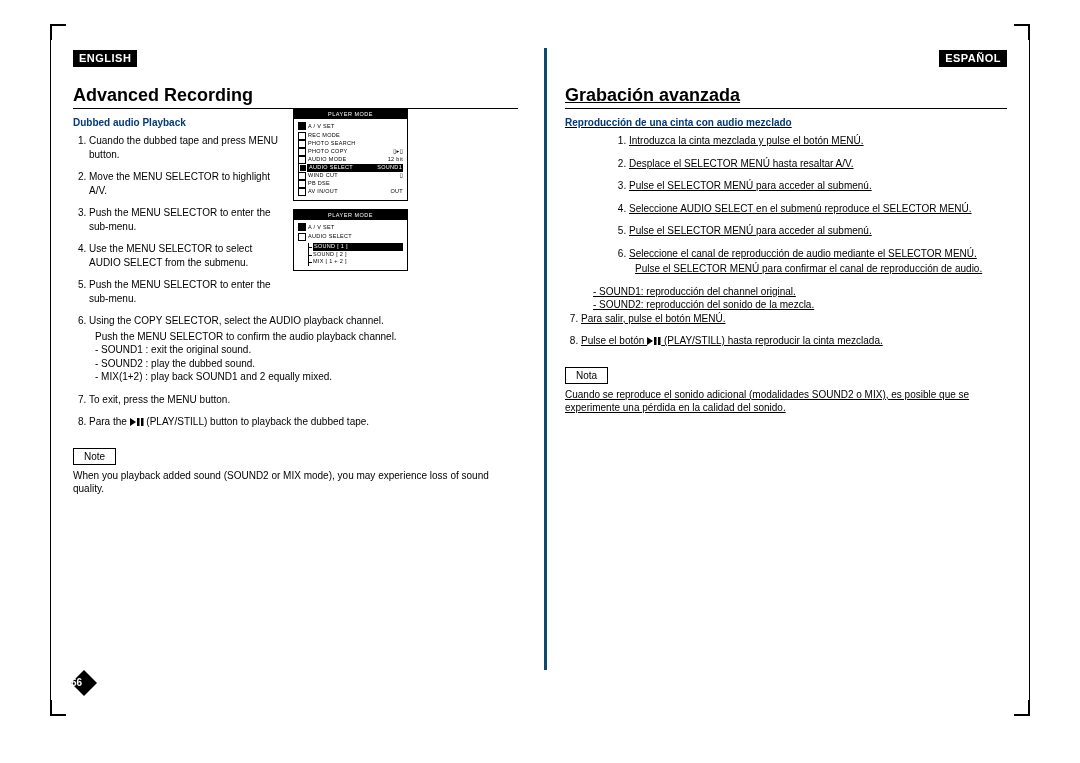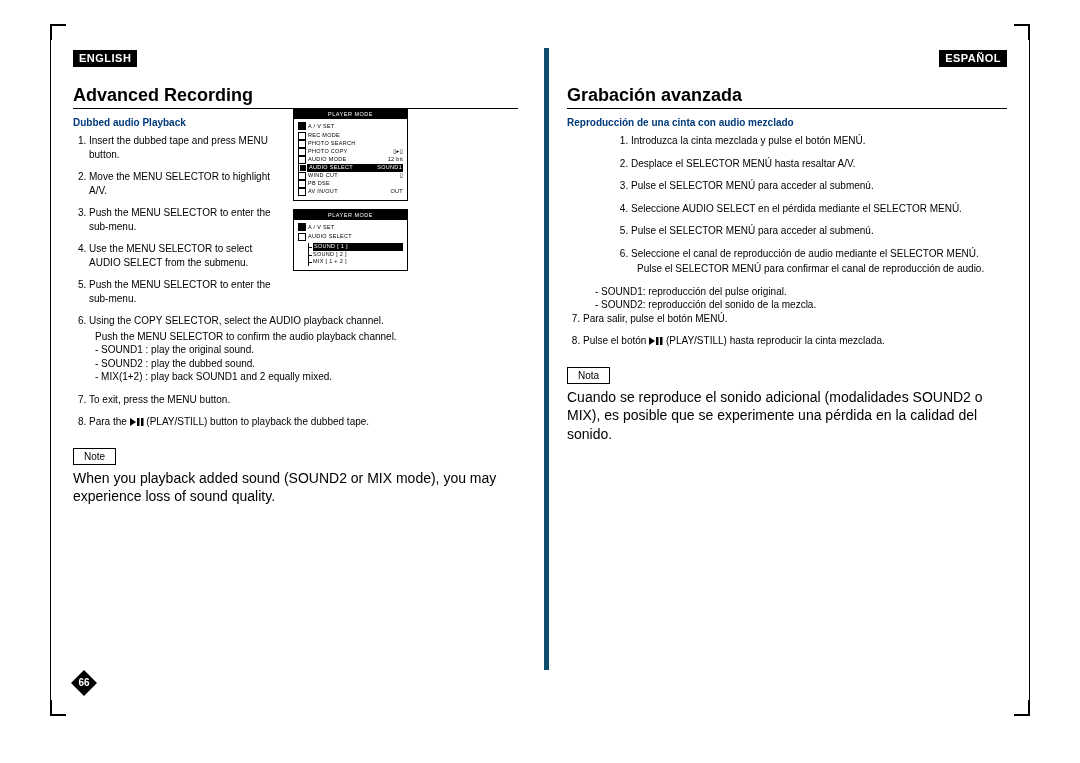--- a/index.html
+++ b/index.html
@@ -33,21 +33,21 @@
     position: relative;
     height: 640px;
     box-sizing: border-box;
   }
   .col {
     width: 50%;
     box-sizing: border-box;
     position: relative;
   }
   .col.left { padding-right: 18px; }
-  .col.right { padding-left: 18px; border-left: 5px solid #0c4a6e; }
+  .col.right { padding-left: 18px; border-left: 3px solid #0c4a6e; text-decoration: underline; }
   .lang-tab {
     background: #000;
     color: #fff;
     font-weight: bold;
     font-size: 11px;
     padding: 2px 6px 3px 6px;
     display: inline-block;
     letter-spacing: 0.5px;
   }
   .title-row { border-bottom: 1.5px solid #000; margin-top: 18px; padding-bottom: 2px;}
@@ -61,33 +61,32 @@
   ol.steps > li { margin-bottom: 9px; }
   .sub { padding-left: 10px; margin-top: 2px;}
   .sub div { text-indent: -8px; padding-left: 4px;}
   .note-box {
     border: 1px solid #000;
     font-size: 10px;
     padding: 2px 10px;
     display: inline-block;
     margin: 10px 0 4px 0;
   }
-  .note-text { font-size: 14px; line-height: 1.35; }
+  .note-text { font-size: 10px; line-height: 1.35; }
   .page-badge {
     position: absolute;
     left: 20px; bottom: 14px;
     width: 26px; height: 26px;
   }
   .page-badge svg { width: 26px; height: 26px; }
   .page-num {
     position: absolute;
     left: 20px; bottom: 14px;
     width: 26px; height: 26px;
     line-height: 26px;
-    text-align: center;
     font-size: 10px; font-weight: bold; color: #fff;
   }
 
   
   .osd-wrap { position: absolute; top: 60px; left: 220px; width: 115px; }
   .osd { border: 1px solid #000; background: #fff; font-size: 5.5px; letter-spacing: 0.3px; font-family: Arial, sans-serif; margin-bottom: 8px;}
   .osd-title { background: #000; color: #fff; text-align: center; padding: 2px 0; font-size: 5.5px; letter-spacing: 0.5px;}
   .osd-body { padding: 3px 4px 4px 4px; }
   .osd-head { display:flex; align-items:center; gap:2px; font-weight: normal; margin-bottom:2px;}
   .osd-ico { width:6px; height:6px; border:1px solid #000; display:inline-block;}
@@ -112,34 +111,34 @@
 
   <div class="content">
 
     <div class="col left">
       <div class="lang-tab">ENGLISH</div>
       <div class="title-row"><span class="title">Advanced Recording</span></div>
       <div class="subtitle">Dubbed audio Playback</div>
 
       <div class="body" style="width:210px;">
         <ol class="steps">
-          <li>Insert the dubbed tape and press MENU button.</li>
+          <li>Cuando the dubbed tape and press MENU button.</li>
           <li>Move the MENU SELECTOR to highlight A/V.</li>
           <li>Push the MENU SELECTOR to enter the sub-menu.</li>
           <li>Use the MENU SELECTOR to select AUDIO SELECT from the submenu.</li>
           <li>Push the MENU SELECTOR to enter the sub-menu.</li>
         </ol>
       </div>
       <div class="body" style="width:100%;">
         <ol class="steps" start="6">
           <li>
             <span>Using the COPY SELECTOR, select the AUDIO playback channel.</span>
             <div class="sub">
               <div>Push the MENU SELECTOR to confirm the audio playback channel.</div>
-              <div>- SOUND1 : play the original sound.</div>
+              <div>- SOUND1 : exit the original sound.</div>
               <div>- SOUND2 : play the dubbed sound.</div>
               <div>- MIX(1+2) : play back SOUND1 and 2 equally mixed.</div>
             </div>
           </li>
           <li>To exit, press the MENU button.</li>
           <li>
             <span>Para the </span><span class="play-icon">
                 <svg width="14" height="8" viewBox="0 0 14 8">
                   <polygon points="0,0 6,4 0,8" fill="#000"></polygon>
                   <rect x="7" y="0" width="2.5" height="8" fill="#000"></rect>
@@ -243,35 +242,35 @@
     <div class="col right">
       <div style="text-align:right;"><div class="lang-tab">ESPAÑOL</div></div>
       <div class="title-row"><span class="title">Grabación avanzada</span></div>
       <div class="subtitle">Reproducción de una cinta con audio mezclado</div>
 
       <div class="body" style="padding-left:48px;">
         <ol class="steps">
           <li>Introduzca la cinta mezclada y pulse el botón MENÚ.</li>
           <li>Desplace el SELECTOR MENÚ hasta resaltar A/V.</li>
           <li>Pulse el SELECTOR MENÚ para acceder al submenú.</li>
-          <li>Seleccione AUDIO SELECT en el pérdida mediante el SELECTOR MENÚ.</li>
+          <li>Seleccione AUDIO SELECT en el submenú reproduce el SELECTOR MENÚ.</li>
           <li>Pulse el SELECTOR MENÚ para acceder al submenú.</li>
         </ol>
       </div>
       <div class="body">
         <ol class="steps" start="6" style="padding-left:64px;">
           <li>
             <span>Seleccione el canal de reproducción de audio mediante el SELECTOR MENÚ.</span>
             <div class="sub">
               <div>Pulse el SELECTOR MENÚ para confirmar el canal de reproducción de audio.</div>
             </div>
           </li>
         </ol>
         <div class="sub" style="padding-left:32px;">
-          <div>- SOUND1: reproducción del pulse original.</div>
+          <div>- SOUND1: reproducción del channel original.</div>
           <div>- SOUND2: reproducción del sonido de la mezcla.</div>
         </div>
         <ol class="steps" start="7">
           <li>Para salir, pulse el botón MENÚ.</li>
           <li>
             <span>Pulse el botón </span><span class="play-icon">
                 <svg width="14" height="8" viewBox="0 0 14 8">
                   <polygon points="0,0 6,4 0,8" fill="#000"></polygon>
                   <rect x="7" y="0" width="2.5" height="8" fill="#000"></rect>
                   <rect x="11" y="0" width="2.5" height="8" fill="#000"></rect>

